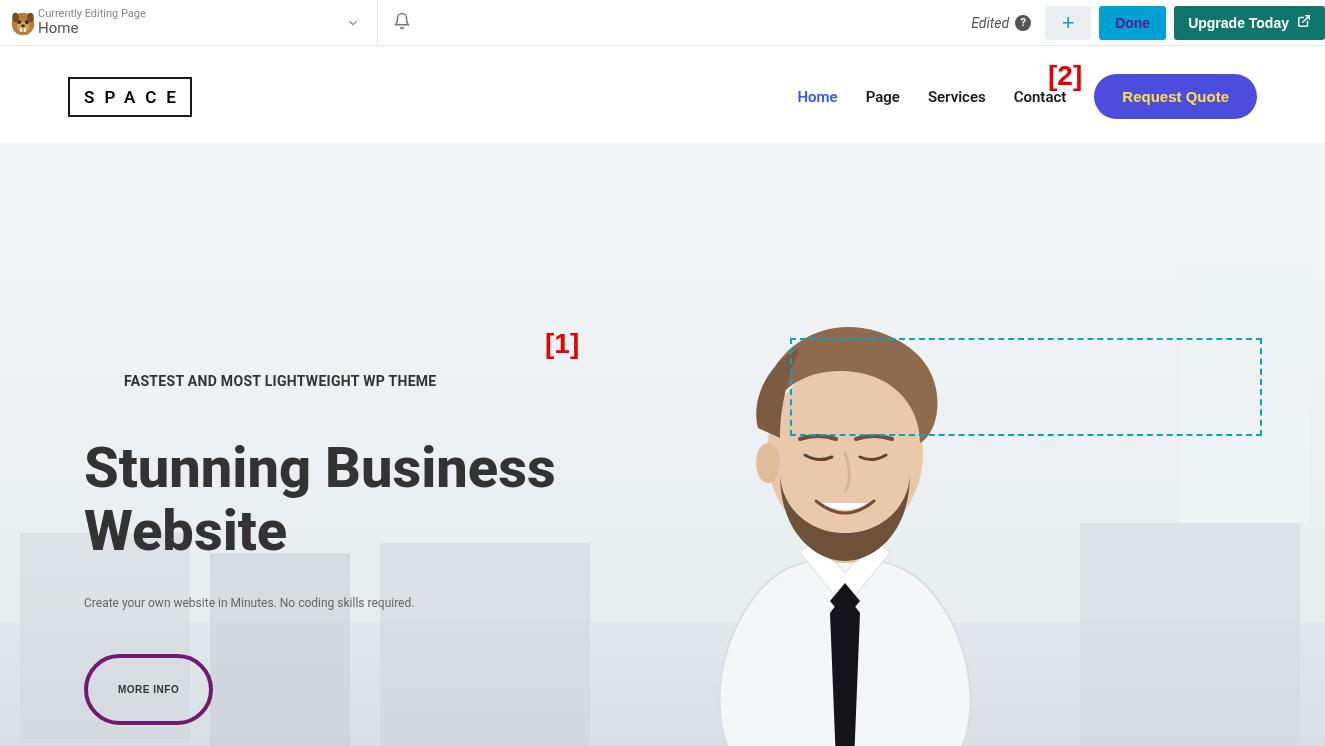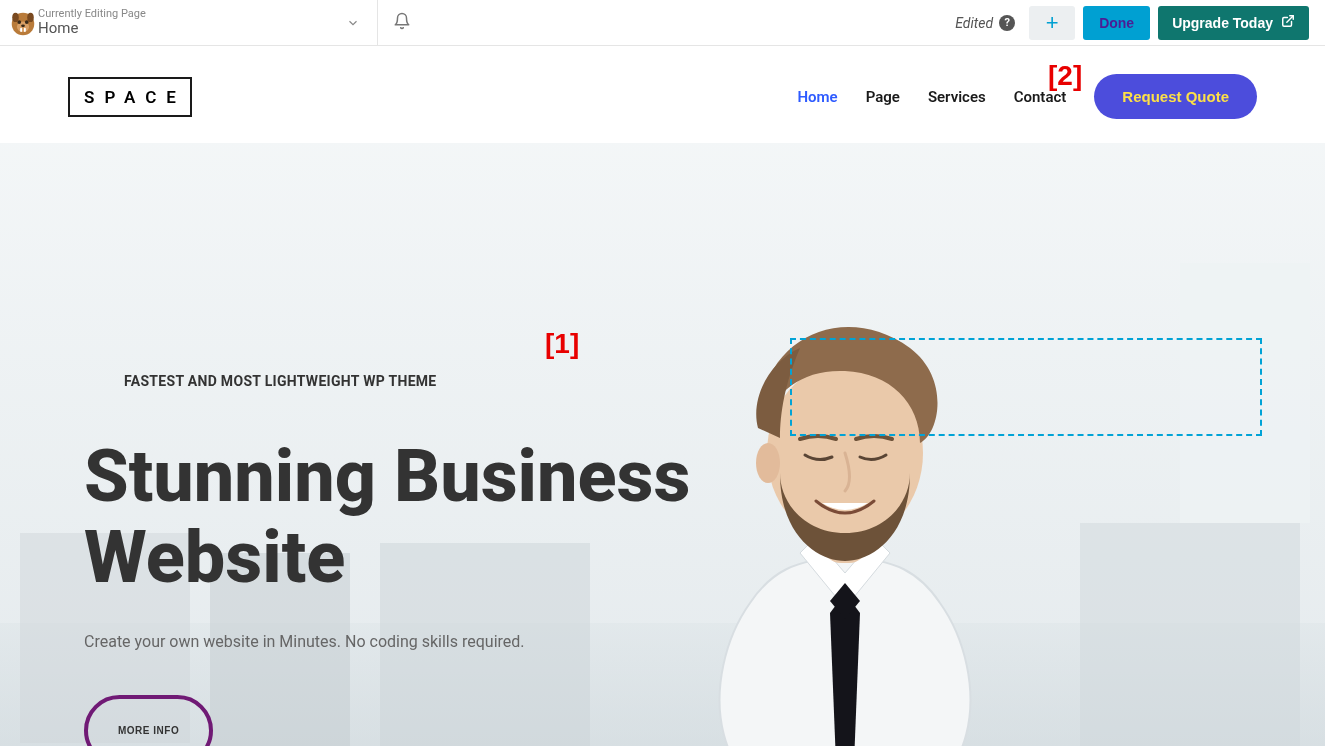--- a/index.html
+++ b/index.html
@@ -20,21 +20,21 @@
   .page-select .label { font-size: 11px; color: #888; }
   .page-select .value { font-size: 15px; color: #555; }
   .chevron-btn { width: 28px; display: flex; align-items: center; justify-content: center; color: #888; cursor: pointer; }
 
   .editor-notif {
     width: 48px; display: flex; align-items: center; justify-content: center;
     
     color: #777;
   }
 
-  .editor-right { margin-left: auto; display: flex; align-items: center; padding-right: 16px; gap: 8px; }
+  .editor-right { margin-left: auto; display: flex; align-items: center; padding-right: 0; gap: 8px; }
   .edited-label { font-style: italic; font-size: 14px; color: #555; display: flex; align-items: center; gap: 6px; margin-right: 6px;}
   .help-icon { font-style: normal; width: 16px; height: 16px; border-radius: 50%; background:#555; color:#fff; font-size:11px; font-weight:bold; display:flex; align-items:center; justify-content:center; }
   .btn { border: none; border-radius: 3px; font-size: 14px; font-weight: 600; cursor: pointer; display:flex; align-items:center; justify-content:center; }
   .btn-plus { width: 46px; height: 34px; background:#eceff1; color:#00a0d2; font-size:22px; font-weight:400; }
   .btn-done { height: 34px; padding: 0 16px; background:#00a0d2; color:#4c1d95; }
   .btn-upgrade { height: 34px; padding: 0 14px; background:#0f766e; color:#fff; display:flex; gap:8px; align-items:center;}
   .ext-icon { width:14px; height:14px; }
 
   
   .preview { position: relative; height: 700px; overflow: hidden; }
@@ -76,22 +76,22 @@
   }
   .hero-bg {
     position:absolute;
     inset:0;
     overflow:hidden;
   }
   .hero-bg svg { position:absolute; top:0; left:0; width:100%; height:100%; }
 
   .hero-content { position:relative; z-index:4; max-width:640px;}
   .kicker { font-size:14px; font-weight:700; color:#333; letter-spacing:0.3px; margin-bottom:48px;padding-left:40px;}
-  .headline { font-size:72px; font-weight:800; color:#333; line-height:1.12; margin-bottom:34px;}
-  .subhead { font-size:16px; color:#666; margin-bottom:44px;}
+  .headline { font-size:56px; font-weight:800; color:#333; line-height:1.12; margin-bottom:34px;}
+  .subhead { font-size:12px; color:#666; margin-bottom:44px;}
   .more-btn {
     display:inline-block;
     border:4px solid #701a75;
     border-radius:999px;
     padding:26px 30px;
     font-size:10px;
     font-weight:700;
     letter-spacing:0.5px;
     color:#333;
     background:transparent;

